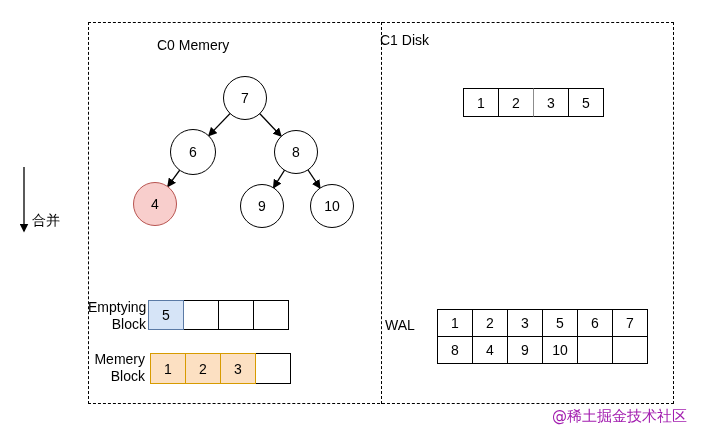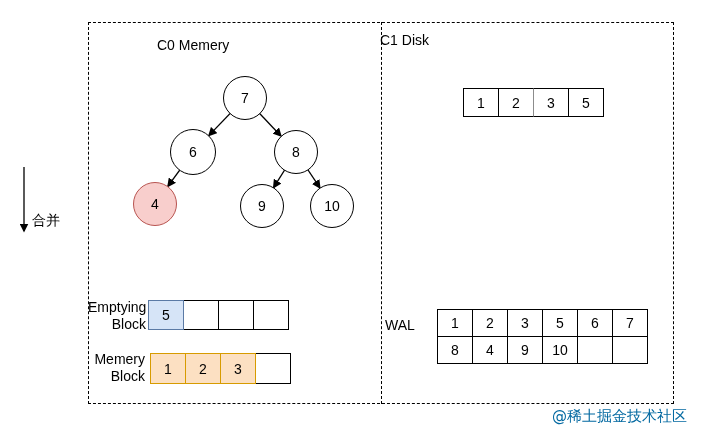--- a/index.html
+++ b/index.html
@@ -40,21 +40,21 @@
     position:absolute;font-size:14px;line-height:17px;text-align:right;white-space:pre-line;
   }
   .lbl-emptying{left:88px;top:299px;width:58px;}
   .lbl-filling{left:90px;top:351px;width:55px;}
   .lbl-wal{left:385px;top:317px;width:32px;font-size:14px;position:absolute;}
   .wal-table{position:absolute;left:438px;top:309px;}
   .wal-row{display:flex;}
   .wal-row+.wal-row{margin-top:-1px;}
   .wal-row .cell{width:34px;height:26px;}
   .watermark{
-    position:absolute;left:552px;top:407px;font-size:15px;color:#0369a1;
+    position:absolute;left:552px;top:407px;font-size:15px;color:#a21caf;
     font-family:"DejaVu Sans","Liberation Sans",sans-serif;white-space:nowrap;
   }
 </style>
 </head>
 <body>
 
 <div class="canvas">
 
   <div class="outer-box"></div>
   <div class="divider-v"></div>

